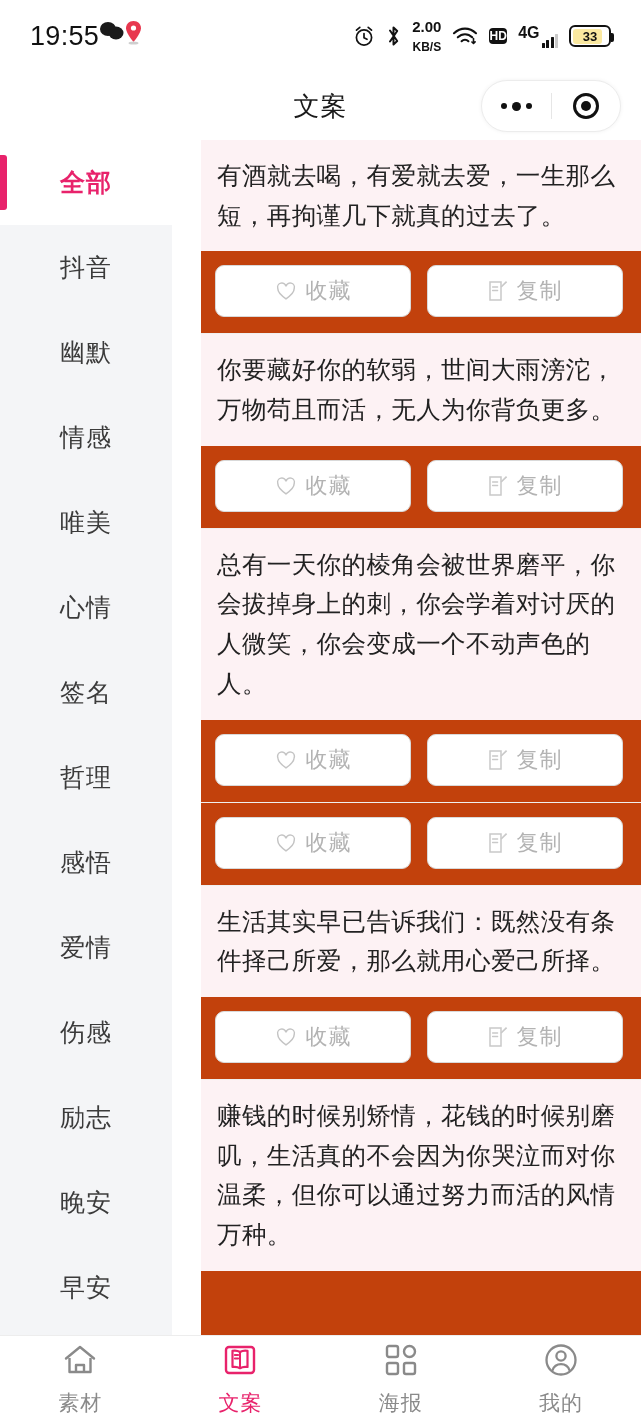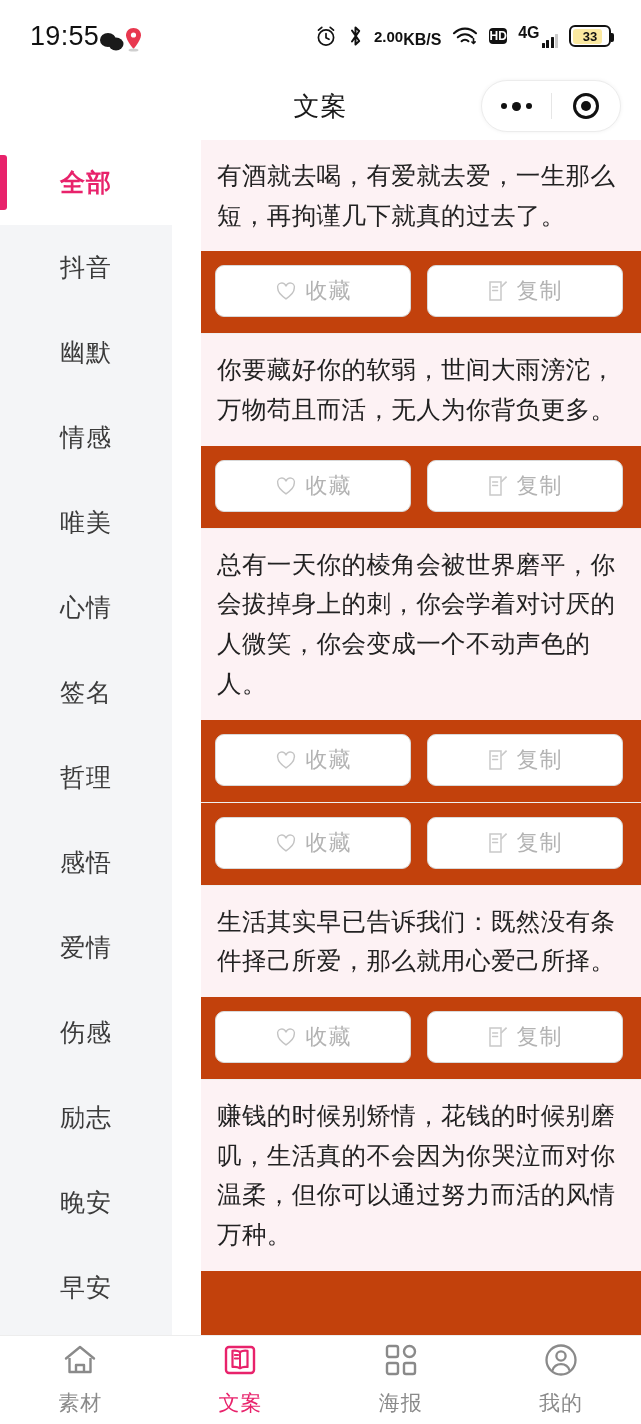--- a/index.html
+++ b/index.html
@@ -8,27 +8,27 @@
     font-family:"Liberation Sans","DejaVu Sans",sans-serif;
     background:#ffffff; overflow:hidden;
   }
   .phone { position:relative; width:641px; height:1424px; background:#fff; display:flex; flex-direction:column; }
 
   
   .statusbar {
     height:72px; flex:0 0 72px; display:flex; align-items:center;
     padding:0 30px; background:#fff;
   }
-  .sb-left { display:flex; align-items:flex-end; }
+  .sb-left { display:flex; align-items:flex-start; }
   .sb-time { font-size:27px; font-weight:400; color:#111; letter-spacing:.3px; }
   .sb-right { margin-left:auto; display:flex; align-items:center; gap:11px; }
   .sb-ic { display:flex; align-items:center; justify-content:center; }
-  .netspeed { display:flex; flex-direction:row; align-items:center; line-height:1;
+  .netspeed { display:flex; flex-direction:column; align-items:center; line-height:1;
               font-size:15px; font-weight:700; color:#111; }
-  .netspeed .unit { font-size:16px; font-weight:700; margin-top:7px; }
+  .netspeed .unit { font-size:12px; font-weight:700; margin-top:7px; }
   .hd-badge {
     background:#111; color:#fff; font-size:12px; font-weight:700;
     border-radius:4px; padding:2px 0; line-height:1.05; letter-spacing:.2px;
   }
   .fourg { display:flex; align-items:flex-end; gap:2px; }
   .fourg .lbl { font-size:16px; font-weight:700; color:#111; line-height:1; margin-bottom:7px; }
   .bars { display:flex; align-items:flex-end; gap:1.5px; }
   .bars i { width:3px; background:#111; display:block; border-radius:.5px; }
   .bars i:nth-child(1){height:5px}.bars i:nth-child(2){height:8px}
   .bars i:nth-child(3){height:11px}.bars i:nth-child(4){height:14px;background:#c9c9c9}

